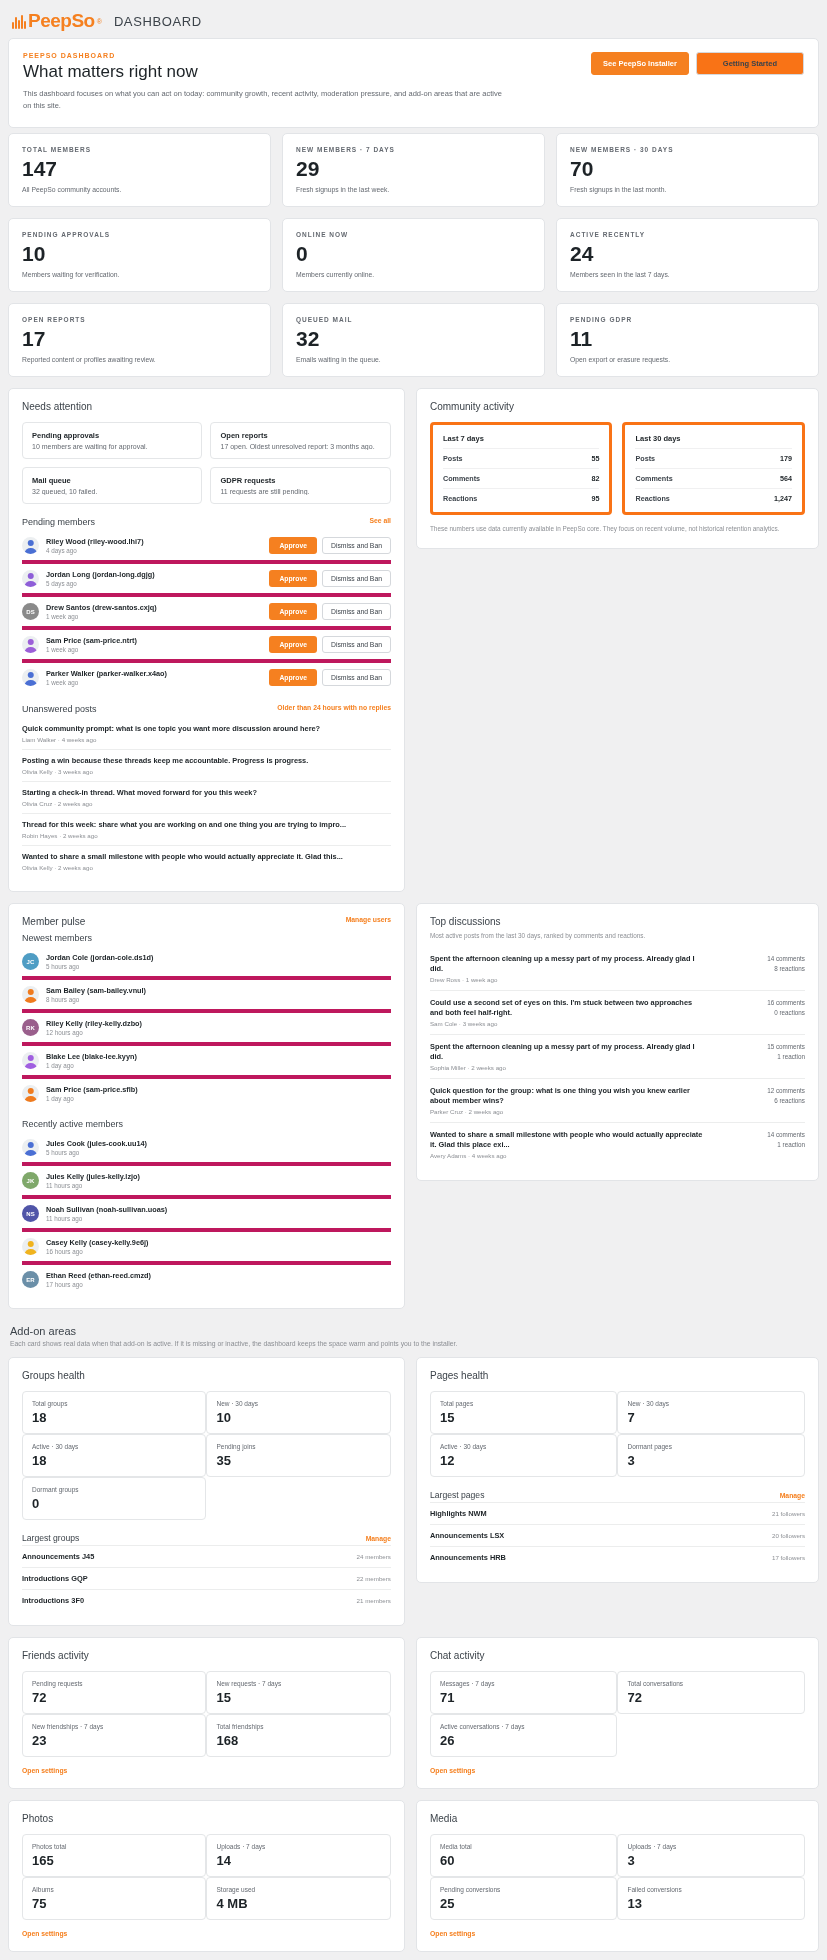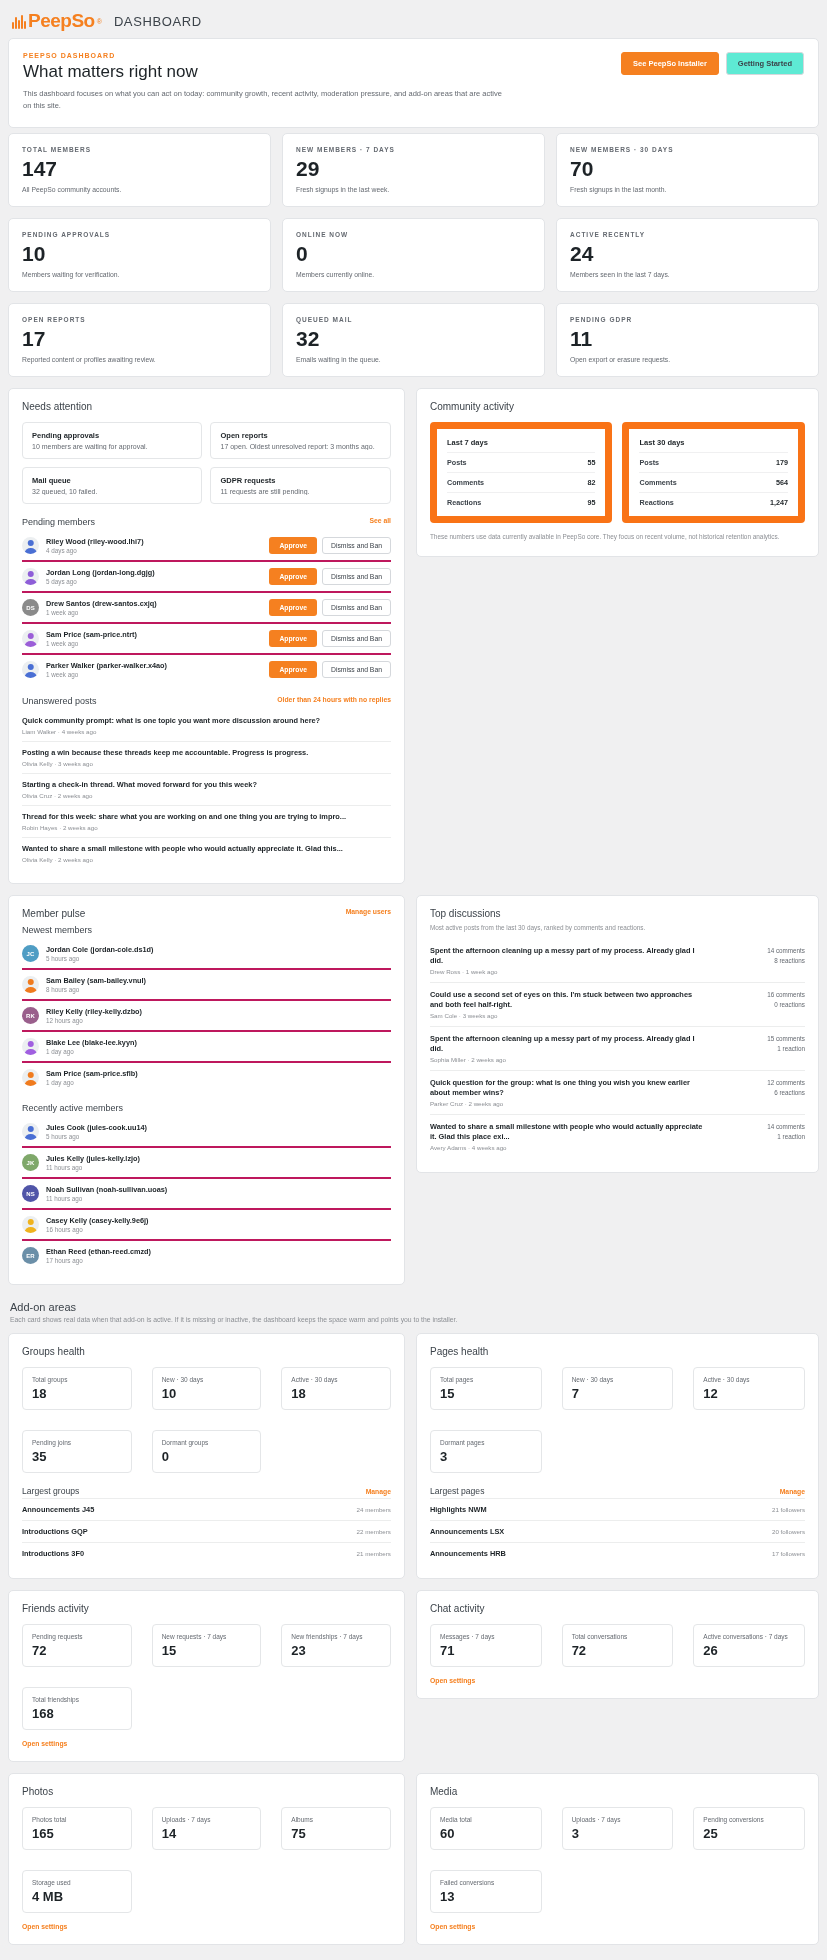--- a/index.html
+++ b/index.html
@@ -39,22 +39,22 @@
   }
   .hero-title { font-size: 17px; font-weight: normal; color: #1d2327; margin-bottom: 6px; }
   .hero-desc { font-size: 7.5px; color: #646970; line-height: 1.55; max-width: 480px; }
   .hero-actions { position: absolute; top: 13px; right: 14px; display: flex; gap: 7px; }
   .btn-primary {
     background: #f58020; color: #fff; border: 1px solid #f58020;
     font-size: 7.5px; font-weight: bold; padding: 6px 11px;
     border-radius: 3px; cursor: pointer; white-space: nowrap;
   }
   .btn-secondary {
-    background: #5eead4; color: #3c434a; border: 1px solid #d5d8dc;
-    font-size: 7.5px; font-weight: bold; padding: 6px 11px;
+    background: #f97316; color: #3c434a; border: 1px solid #d5d8dc;
+    font-size: 7.5px; font-weight: bold; padding: 6px 26px;
     border-radius: 3px; cursor: pointer; white-space: nowrap;
   }
 
   
   .kpi-grid { display: grid; grid-template-columns: repeat(3, 1fr); gap: 11px; margin-bottom: 11px; }
   .kpi { padding: 12px 13px 13px 13px; }
   .kpi-label {
     font-size: 6.5px; font-weight: bold; letter-spacing: 1px;
     text-transform: uppercase; color: #646970; margin-bottom: 5px;
   }
@@ -70,21 +70,21 @@
   .tile-title { font-size: 7.5px; font-weight: bold; color: #1d2327; margin-bottom: 3px; }
   .tile-desc { font-size: 7px; color: #646970; overflow: hidden; white-space: nowrap; text-overflow: ellipsis; }
 
   .sub-head { display: flex; justify-content: space-between; align-items: flex-start; margin-bottom: 4px; }
   .sub-title { font-size: 9px; color: #3c434a; }
   .link-orange { font-size: 6.8px; color: #f58020; text-decoration: none; cursor: pointer; font-weight: bold; }
 
   
   .mrow {
     display: flex; align-items: center; gap: 7px;
-    padding: 6px 0; border-top: 2px solid #be185d;
+    padding: 6px 0; border-top: 4px solid #be185d;
   }
   .mrow:first-of-type { border-top: none; }
   .av {
     width: 17px; height: 17px; border-radius: 50%; flex-shrink: 0;
     display: flex; align-items: center; justify-content: center;
     font-size: 6px; font-weight: bold; color: #fff; letter-spacing: 0.2px;
     overflow: hidden; position: relative;
   }
   .av-silhouette { background: #eceff1; }
   .av-silhouette::before {
@@ -109,21 +109,21 @@
   }
 
   
   .prow { padding: 6px 0; border-top: 1px solid #eceded; }
   .prow:first-of-type { border-top: none; }
   .ptitle { font-size: 7.4px; font-weight: bold; color: #1d2327; line-height: 1.35; }
   .pmeta { font-size: 6.2px; color: #8c8f94; margin-top: 2px; }
 
   
   .act-grid { display: grid; grid-template-columns: 1fr 1fr; gap: 10px; margin-bottom: 9px; }
-  .act-box { border: 7px solid #f97316; border-radius: 4px; padding: 9px 10px 4px 10px; }
+  .act-box { border: 3px solid #f97316; border-radius: 4px; padding: 9px 10px 4px 10px; }
   .act-box-title { font-size: 7.5px; font-weight: bold; color: #1d2327; margin-bottom: 5px; }
   .act-line {
     display: flex; justify-content: space-between; align-items: baseline;
     font-size: 7.2px; padding: 5px 0; border-top: 1px solid #f0f0f1;
   }
   .act-line:first-of-type { border-top: none; }
   .act-k { color: #3c434a; font-weight: bold; }
   .act-v { color: #1d2327; font-weight: bold; }
   .foot-note { font-size: 6.4px; color: #8c8f94; line-height: 1.5; }
 
@@ -134,21 +134,21 @@
   .dtitle { font-size: 7.4px; font-weight: bold; color: #1d2327; line-height: 1.35; }
   .dmeta { font-size: 6.2px; color: #8c8f94; margin-top: 2px; }
   .dstats { width: 92px; flex-shrink: 0; text-align: right; }
   .dstat { font-size: 6.3px; color: #646970; line-height: 1.7; }
 
   
   .addon-head { margin: 16px 0 10px 2px; }
   .addon-title { font-size: 11px; color: #3c434a; }
   .addon-desc { font-size: 6.8px; color: #8c8f94; margin-top: 3px; }
 
-  .metric-grid { display: grid; grid-template-columns: 1fr 1fr 1fr; gap: 20px; }
+  .metric-grid { display: grid; grid-template-columns: 1fr 1fr; gap: 0; }
   .metric {
     border: 1px solid #e4e6e8; border-radius: 4px; padding: 8px 9px 9px 9px;
   }
   .metric-label { font-size: 6.5px; color: #646970; margin-bottom: 4px; }
   .metric-value { font-size: 13px; font-weight: bold; color: #1d2327; line-height: 1; }
 
   .list-head {
     display: flex; justify-content: space-between; align-items: baseline;
     margin: 13px 0 2px 0;
   }

